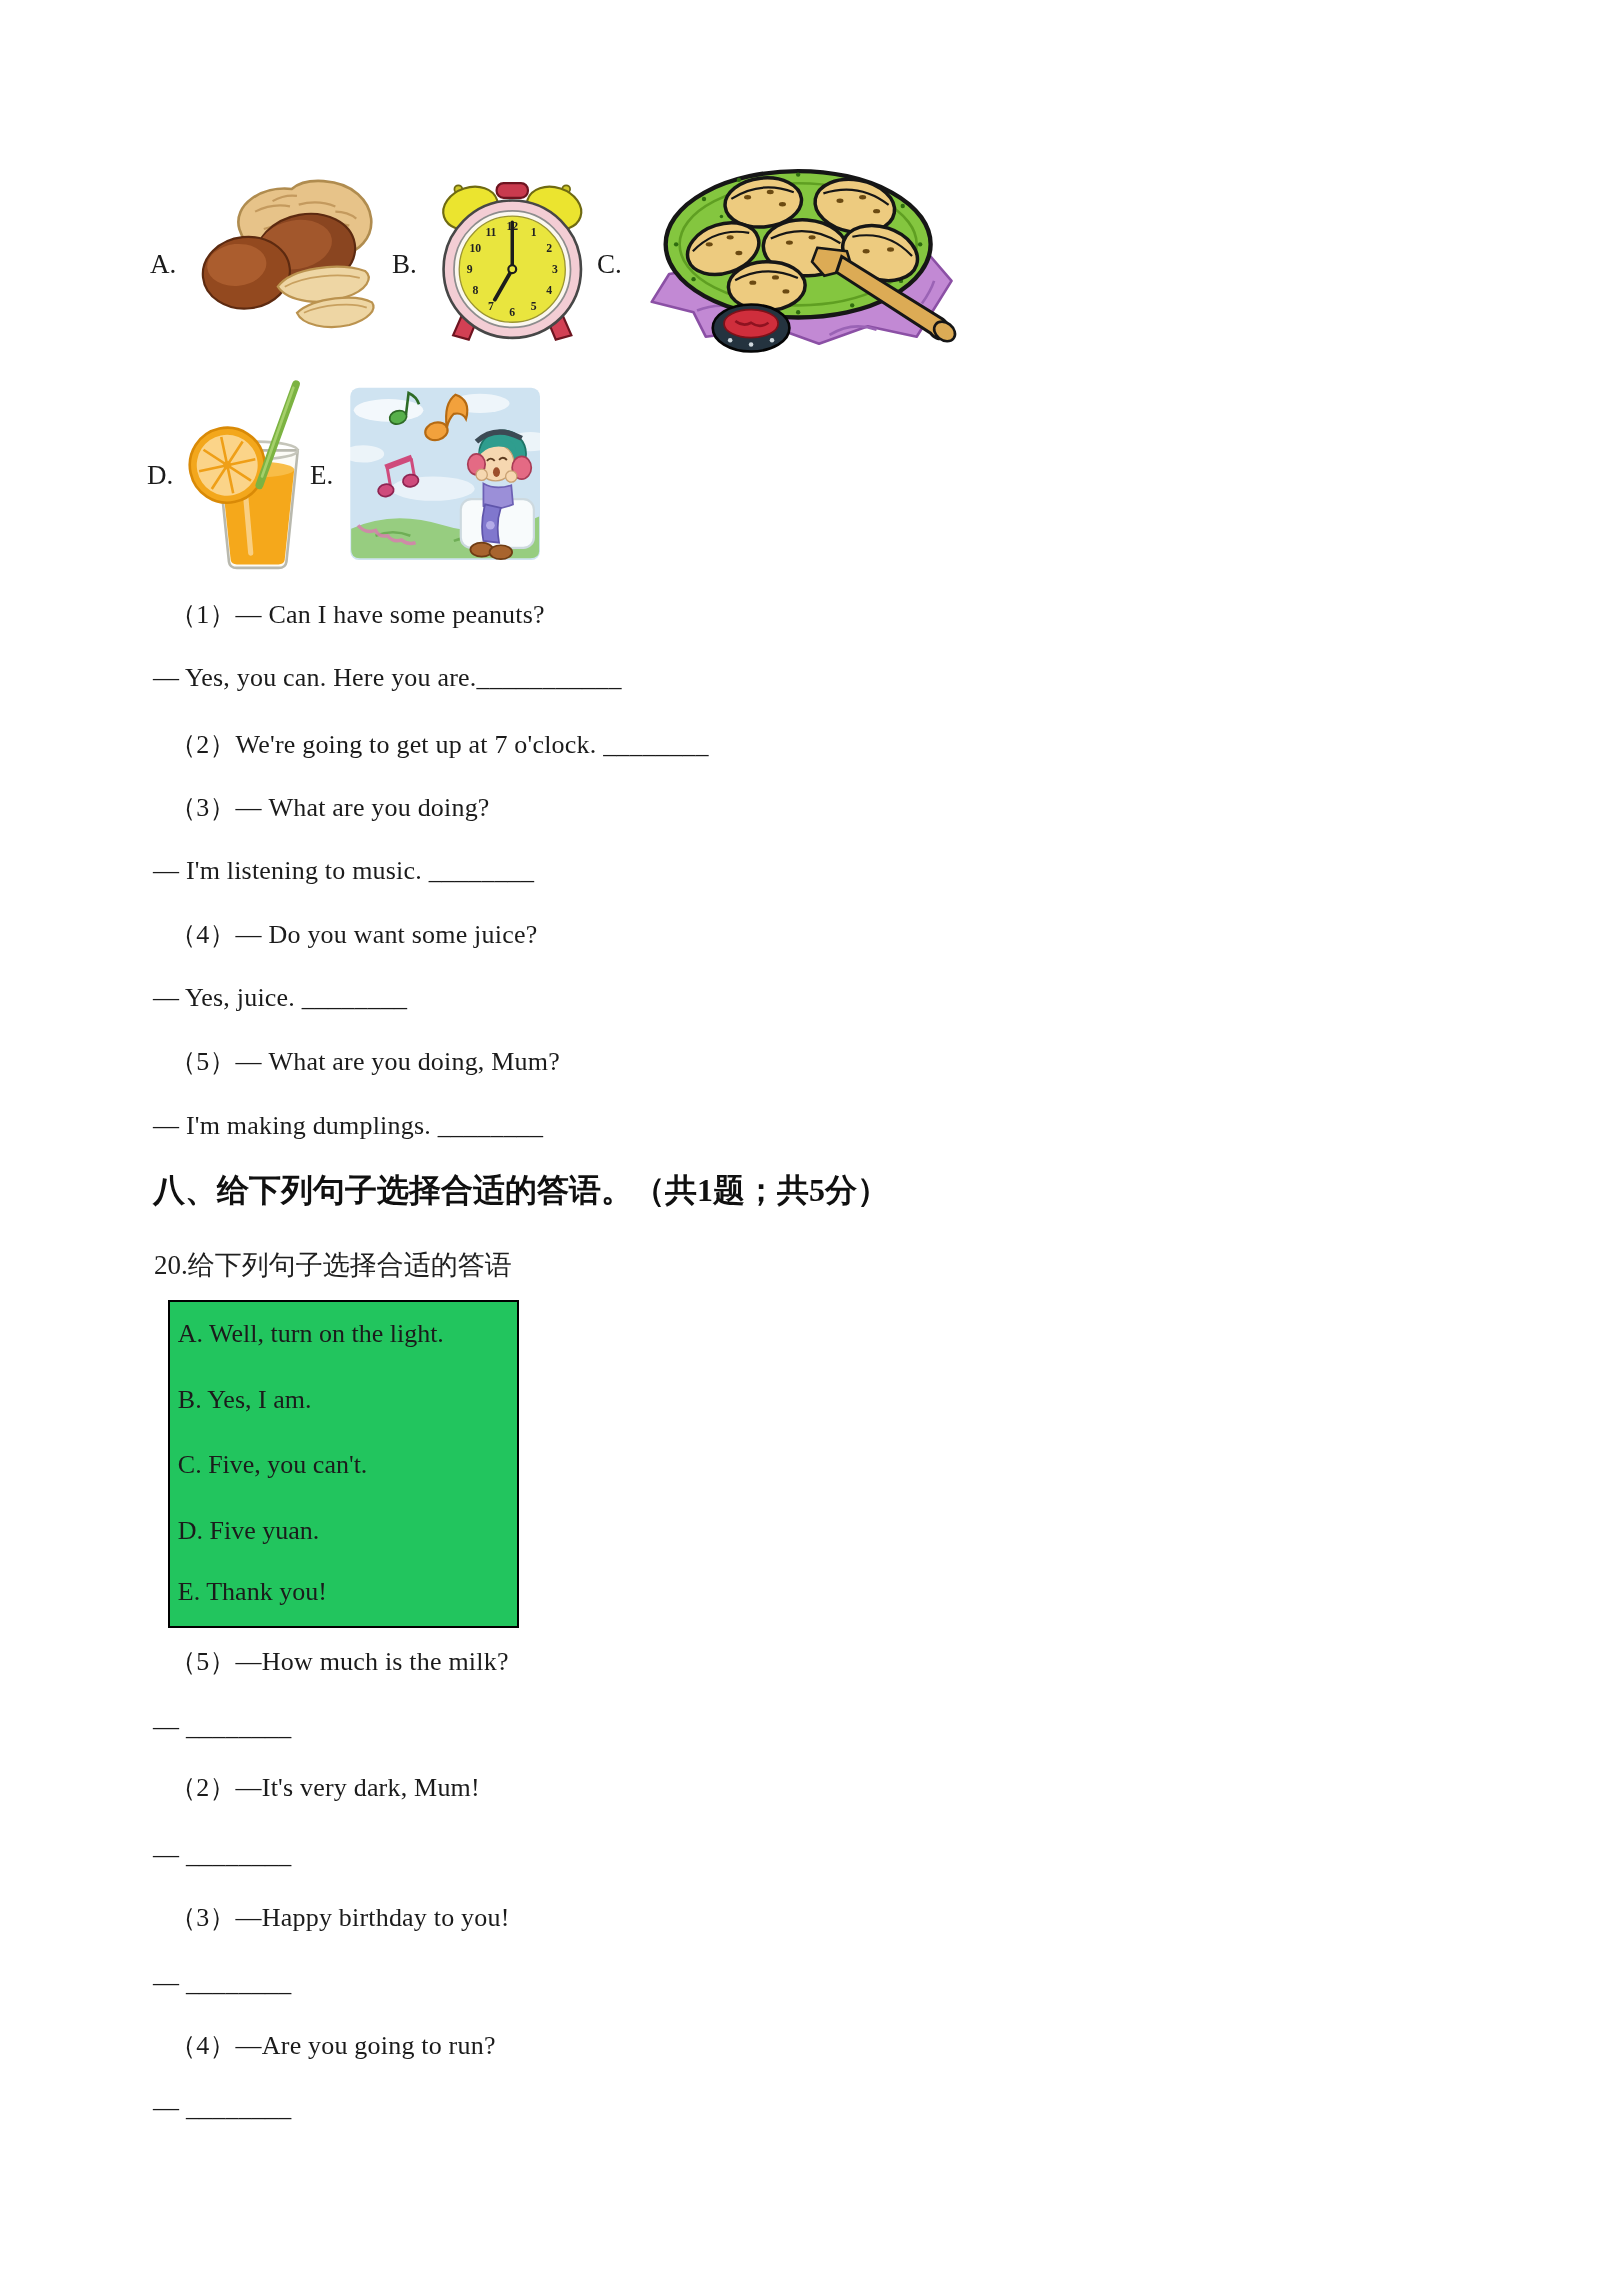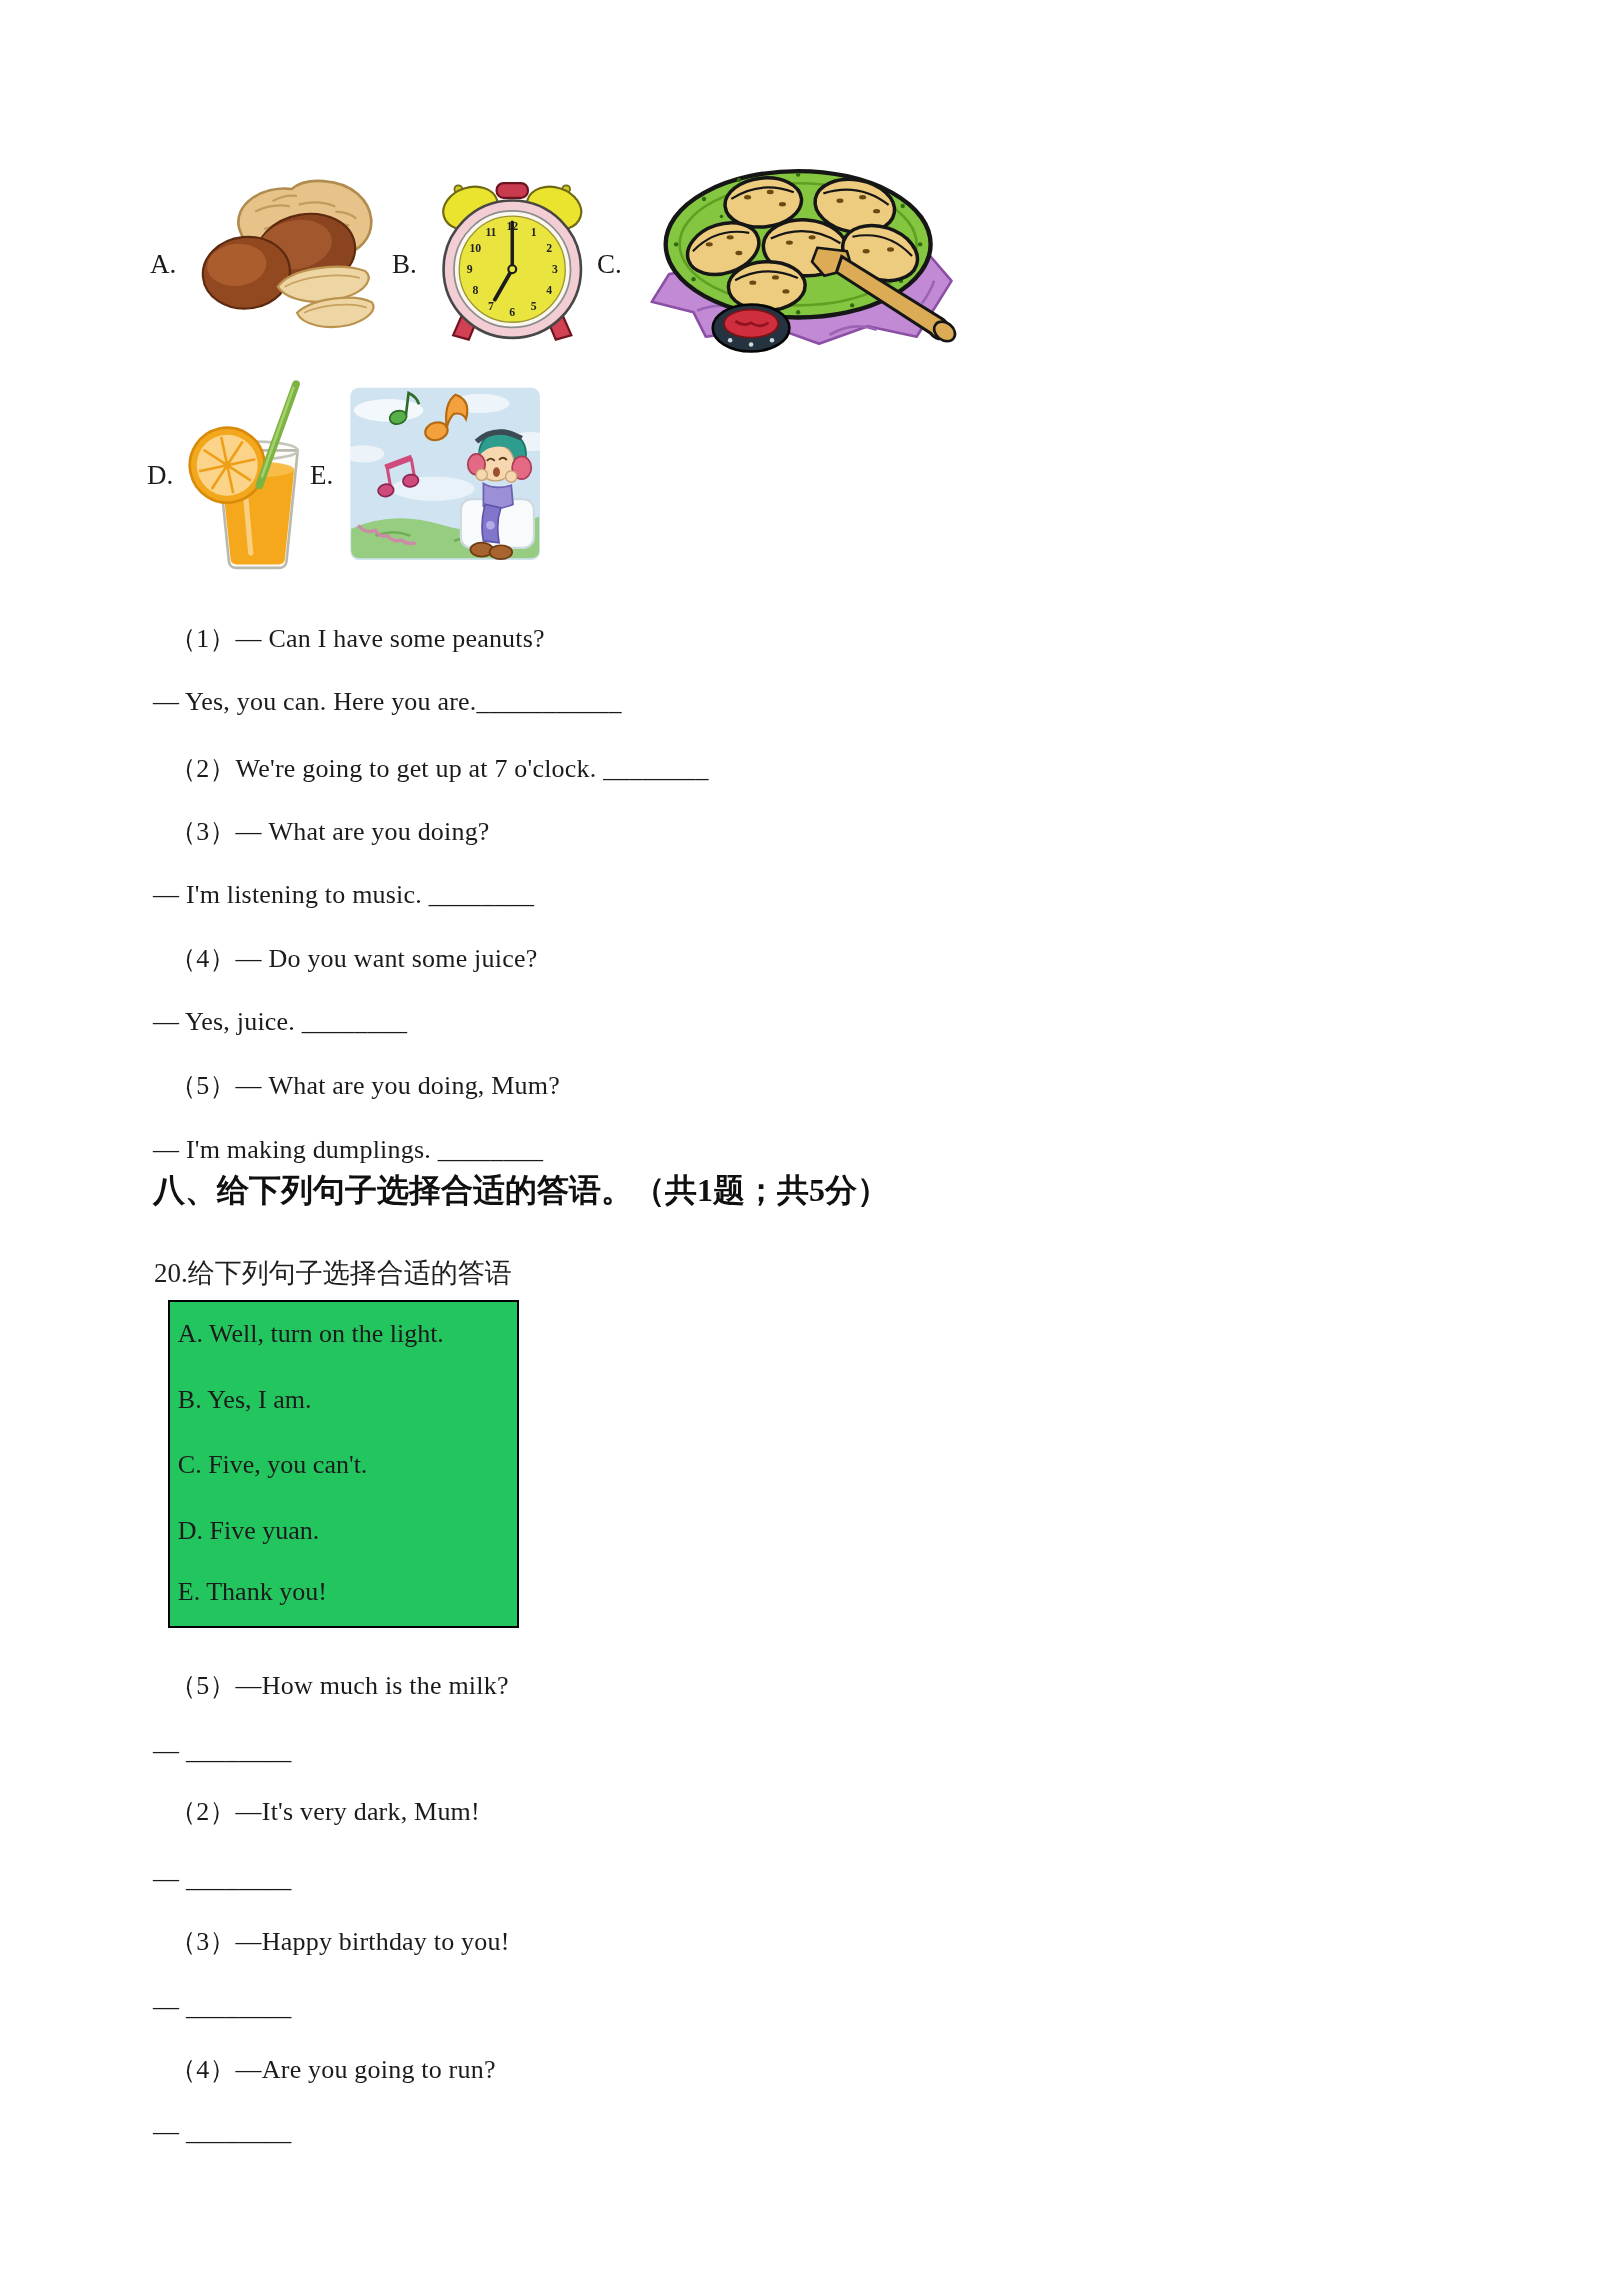--- a/index.html
+++ b/index.html
@@ -1,28 +1,28 @@
 <!DOCTYPE html>
 <html style="font-size:14px"><head>
 <meta charset="utf-8">
 <style>
   html,body{margin:0;padding:0;background:#ffffff;}
   .page{
     position:relative;width:1623px;height:2295px;background:#ffffff;overflow:hidden;
     font-family:"Liberation Serif","DejaVu Serif",serif;color:#1b1b1b;
   }
-  .line{position:absolute;font-size:26px;white-space:pre;letter-spacing:0.2px;margin-top:24px;}
+  .line{position:absolute;font-size:26px;white-space:pre;letter-spacing:0.2px;}
   .q{left:170px;}
   .r{left:153px;}
   .pic-label{position:absolute;font-size:27px;color:#1b1b1b;}
   .sec-head{
     position:absolute;left:153px;top:1169px;font-size:32px;font-weight:bold;
     font-family:Liberation Serif, serif;color:#101010;white-space:pre;
   }
-  .item-no{position:absolute;left:154px;top:1247px;font-size:27px;color:#202020;white-space:pre;margin-top:8px;}
+  .item-no{position:absolute;left:154px;top:1247px;font-size:27px;color:#202020;white-space:pre;}
   .answer-box{position:absolute;left:168px;top:1300px;width:347px;height:324px;border:2.6px solid #000;background:#22c55e;}
   .option{position:absolute;left:7.8px;font-size:26px;white-space:pre;color:#1b1b1b;}
   .illus{position:absolute;}
 </style>
 </head>
 <body>
 
 <div class="page">
 
   <div class="pic-label" style="left:150px;top:249px">A.</div>

